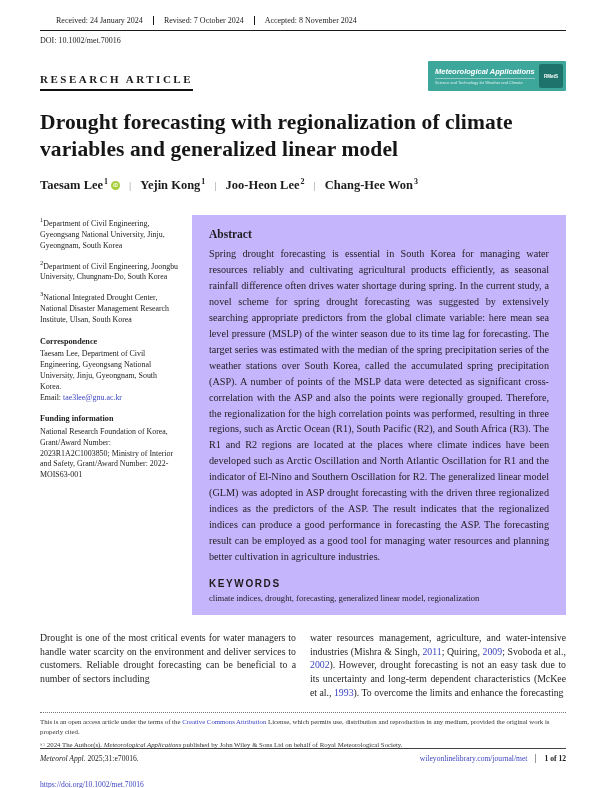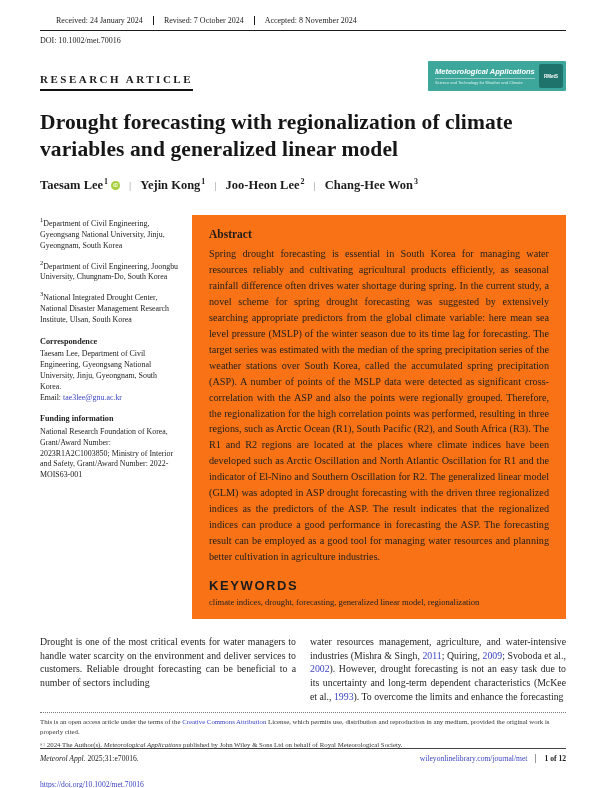--- a/index.html
+++ b/index.html
@@ -32,24 +32,24 @@
 
   
   .cols { display:flex; margin-top:22px; }
   .left-col { width:152px; flex:none; font-size:7.9px; line-height:1.38; color:#222; padding-right:13px; }
   .left-col p { margin-bottom:7px; }
   .aff { margin-bottom:6px; }
   .lc-heading { font-weight:bold; font-size:8.2px; margin:10px 0 2px 0; }
   .lnk { color:#3c45c0; cursor:pointer; }
   .it { font-style:italic; }
 
-  .abstract-box { flex:1; background:#f97316; padding:13px 17px 12px 17px; }
+  .abstract-box { flex:1; background:#c4b5fd; padding:13px 17px 12px 17px; }
   .abs-heading { font-size:11.5px; font-weight:bold; margin-bottom:6px; }
   .abs-body { font-size:10.2px; line-height:1.56; text-align:justify; color:#1e1e1e; }
-  .kw-heading { font-size:13px; font-weight:bold; letter-spacing:1.6px; margin-top:13px; font-family:"Liberation Sans", sans-serif; }
+  .kw-heading { font-size:10px; font-weight:bold; letter-spacing:1.6px; margin-top:13px; font-family:"Liberation Sans", sans-serif; }
   .kw-line { font-size:8.6px; margin-top:4px; color:#222; }
 
   
   .body-cols { display:flex; margin-top:16px; }
   .body-col { width:50%; }
   .body-col.first { padding-right:7px; }
   .body-col.second { padding-left:7px; }
   .sec-heading { font-size:12px; font-weight:bold; letter-spacing:1.2px; margin-bottom:14px; }
   .sec-heading .h-sep { font-weight:normal; margin:0 7px; }
   .body-text { font-size:9.8px; line-height:1.42; text-align:justify; color:#1e1e1e; }

